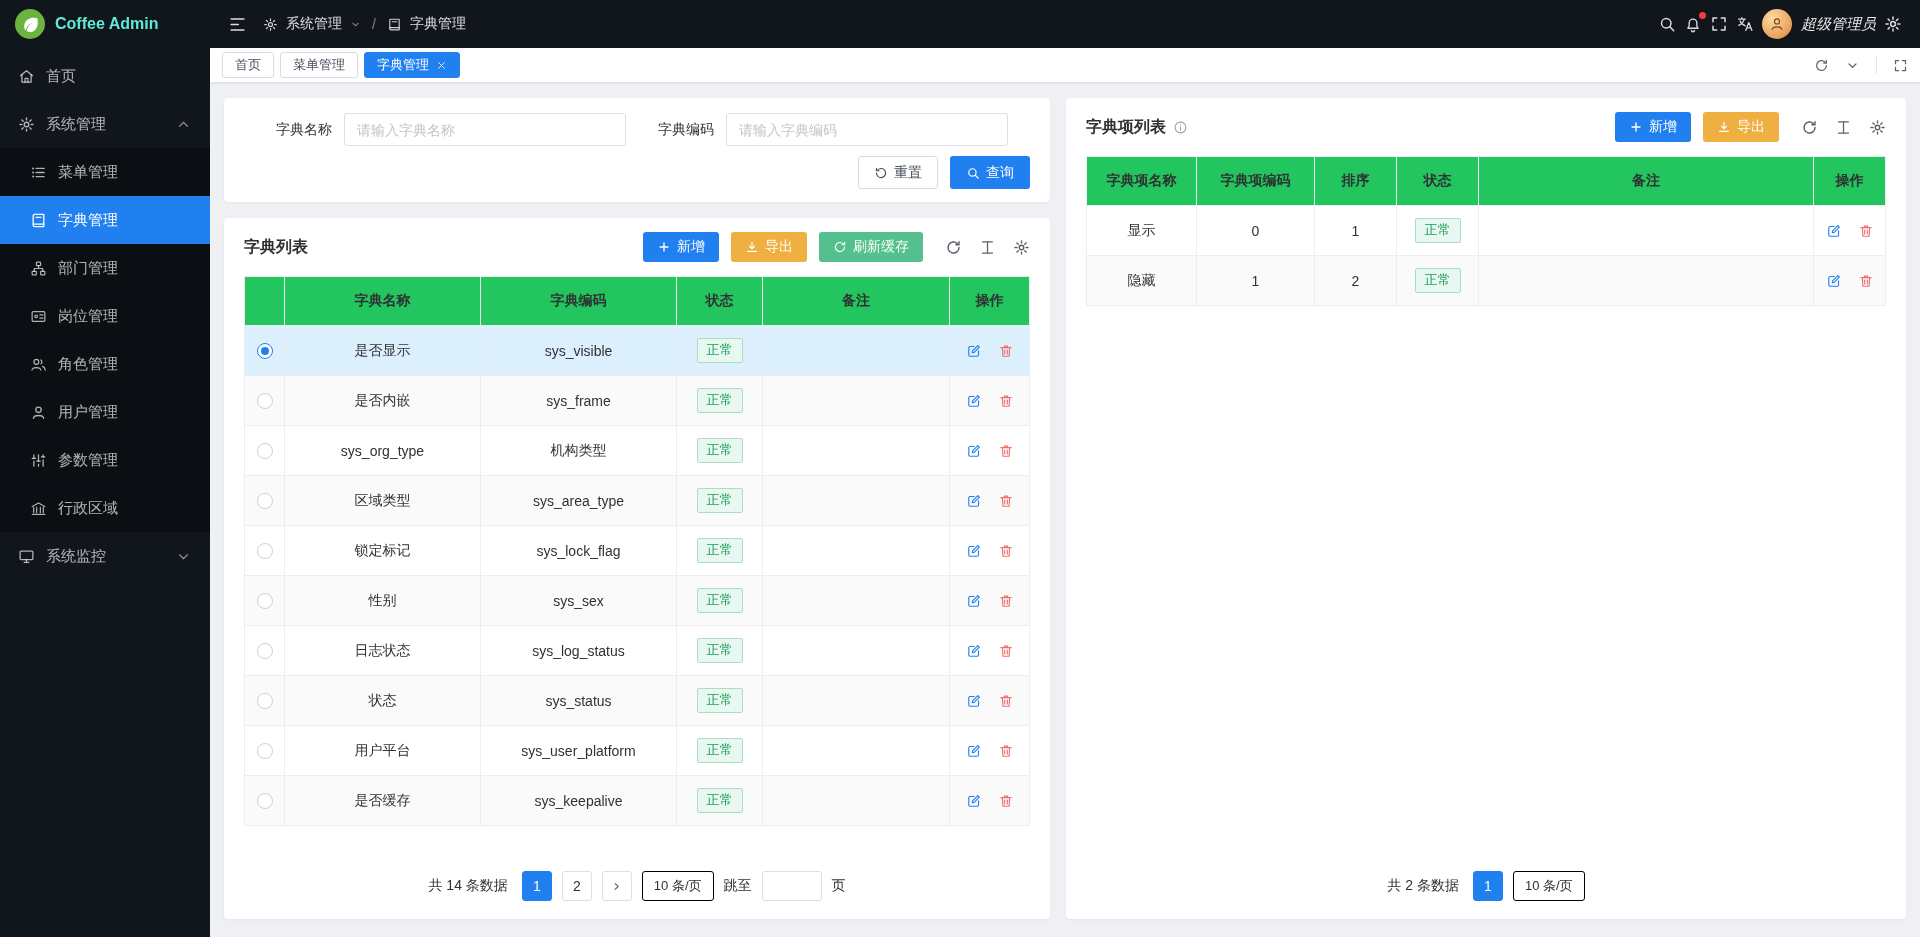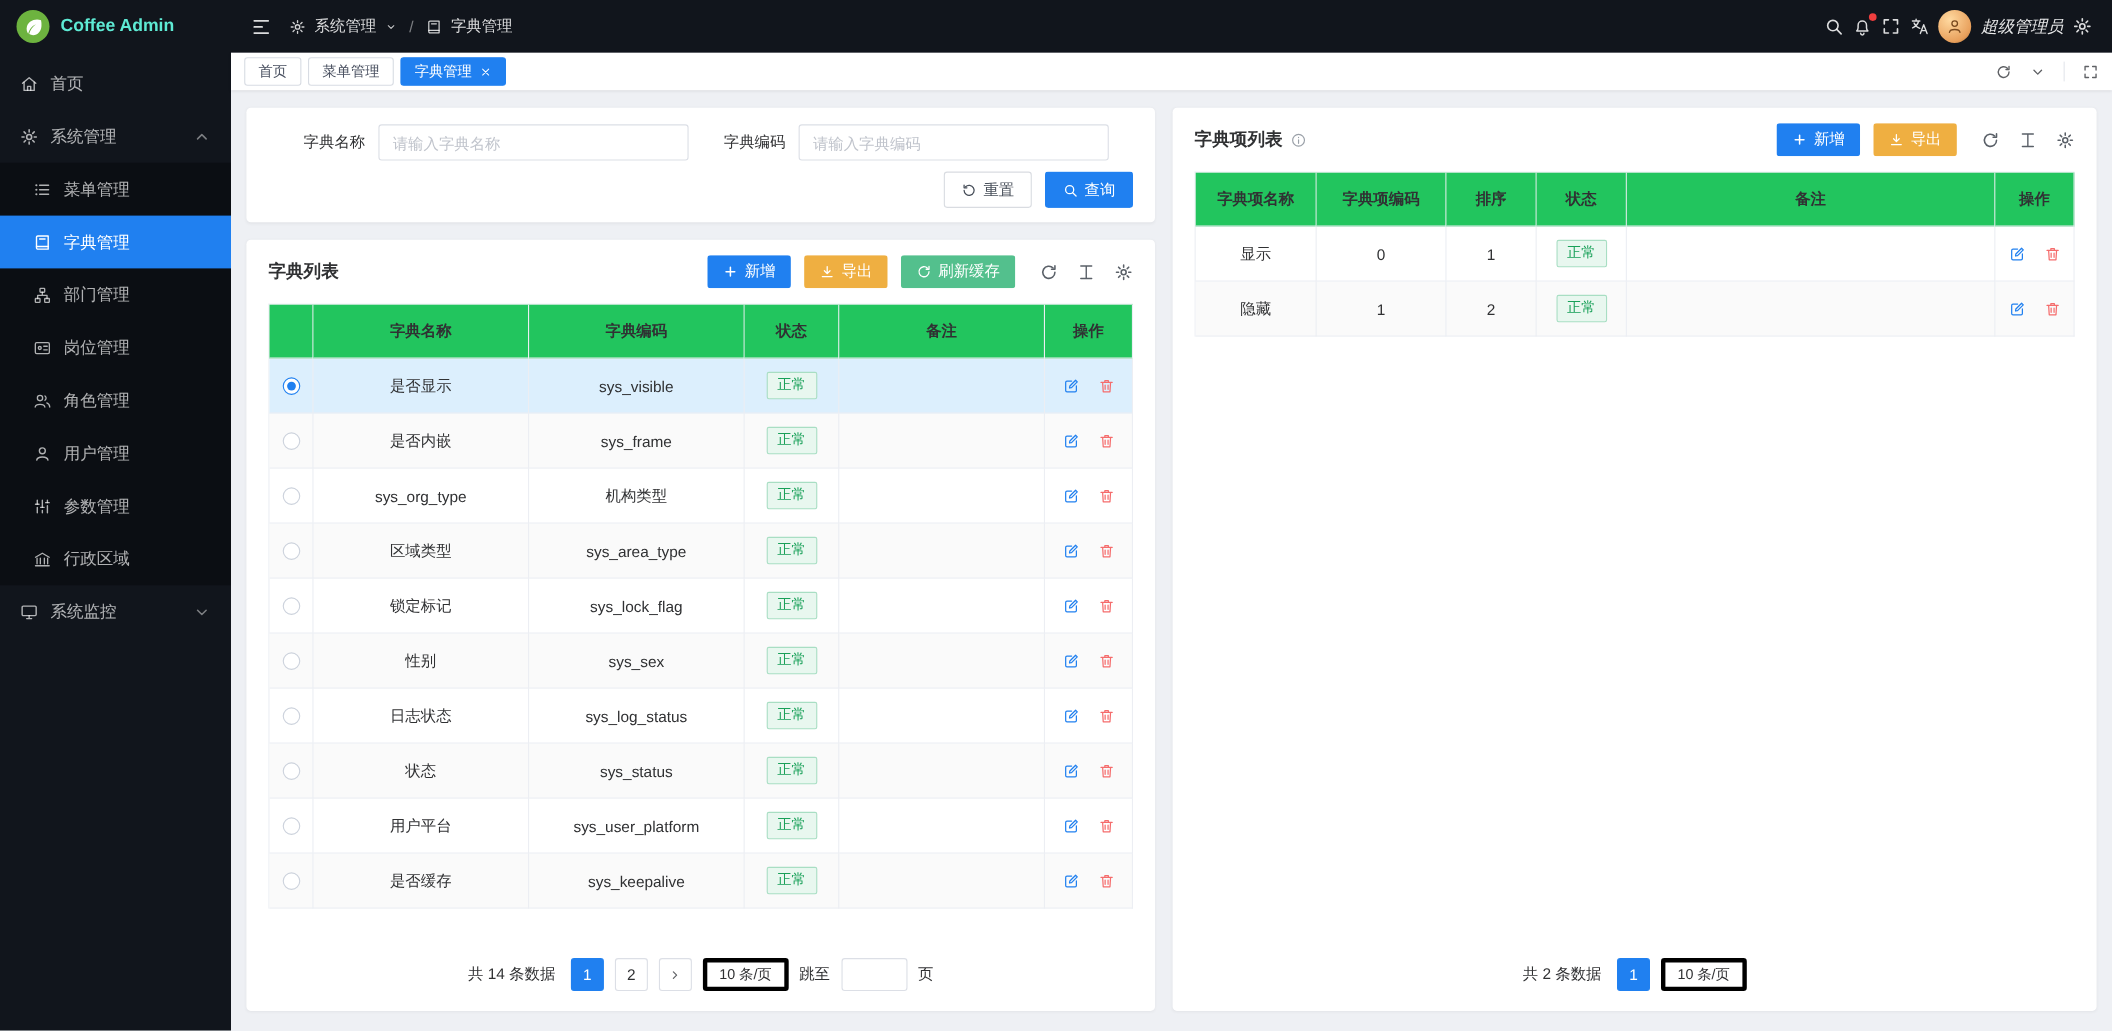--- a/index.html
+++ b/index.html
@@ -101,21 +101,21 @@
   .radio.checked{border-color:#2080f0;}
   .radio.checked::after{content:"";width:8px;height:8px;border-radius:50%;background:#2080f0;}
   .badge{font-size:13px;color:#18a058;background:#e8f7ef;border:1px solid #a8dec3;border-radius:2px;padding:2px 9px;line-height:1.4;white-space:nowrap;}
 
   
   .pager{margin-top:auto;display:flex;align-items:center;justify-content:center;gap:10px;padding:14px 20px 18px;font-size:14px;color:#303133;flex-shrink:0;}
   .pg-total{margin-right:4px;white-space:nowrap;}
   .pg-btn{min-width:30px;height:30px;border:1px solid #dcdfe6;border-radius:3px;background:#fff;display:inline-flex;align-items:center;justify-content:center;font-size:14px;color:#303133;padding:0 4px;}
   .pg-btn.active{background:#2080f0;border-color:#2080f0;color:#fff;}
   .pg-btn .icon{font-size:13px;color:#606266;}
-  .pg-size{height:30px;border:4px solid #000000;border-radius:3px;display:flex;align-items:center;padding:0 11px;font-size:13px;background:#fff;cursor:pointer;white-space:nowrap;}
+  .pg-size{height:30px;border:1px solid #000000;border-radius:3px;display:flex;align-items:center;padding:0 11px;font-size:13px;background:#fff;cursor:pointer;white-space:nowrap;}
   .pg-jump-label{white-space:nowrap;}
   .pg-jump-input{width:60px;height:30px;border:1px solid #dcdfe6;border-radius:3px;padding:0 8px;font-size:14px;}
 </style>
 </head>
 <body>
 
 <aside class="sidebar">
   <div class="logo">
     <span class="logo-badge">
         <span class="icon">

